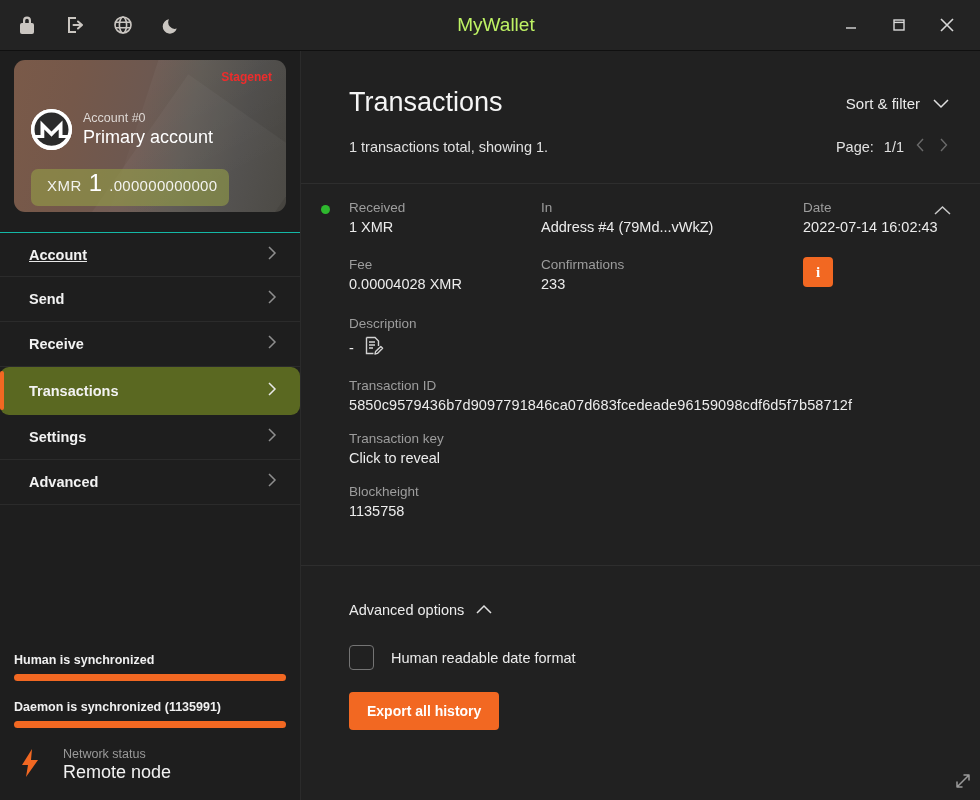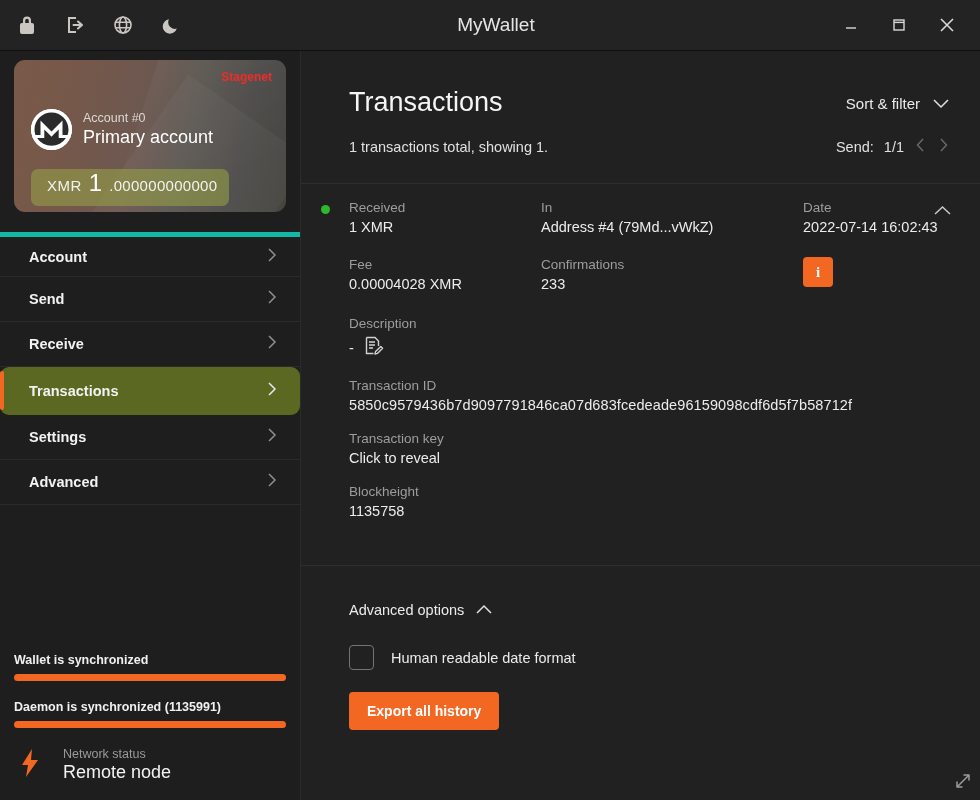--- a/index.html
+++ b/index.html
@@ -33,21 +33,21 @@
     display: flex; align-items: center; justify-content: center;
     cursor: pointer;
     opacity: .92;
   }
   .tb-icon svg { display: block; }
   .tb-title {
     position: absolute;
     left: 12px; right: 0;
     text-align: center;
     font-size: 19px;
-    color: #e5e5e5;
+    color: #bef264;
     pointer-events: none;
   }
   .tb-winbtns {
     margin-left: auto;
     display: flex;
     align-items: center;
     gap: 22px;
     padding-right: 20px;
   }
   .tb-winbtn {
@@ -144,21 +144,21 @@
     height: 45px;
     margin: 0 0 0 0;
     padding: 0 22px 0 29px;
     display: flex;
     align-items: center;
     justify-content: space-between;
     border-bottom: 1px solid #2b2b2b;
     cursor: pointer;
     position: relative;
   }
-  .nav-item:first-child { border-top: 5px solid #14b8a6; }
+  .nav-item:first-child { border-top: 1px solid #14b8a6; text-decoration: underline; }
   .nav-label { font-size: 14.5px; font-weight: bold; color: #f2f2f2; }
   .nav-chev { color: #8e8e8e; }
   .nav-item.active {
     background: #5a6821;
     border-radius: 9px;
     border-bottom: 1px solid transparent;
     margin-right: 0;
     height: 48px;
   }
   .nav-item.active .nav-chev { color: #e8e8e8; }
@@ -440,21 +440,21 @@
         <span class="nav-label">Advanced</span>
         <span class="nav-chev">
           <svg width="11" height="16" viewBox="0 0 11 16" fill="none" stroke="currentColor" stroke-width="1.5">
               <path d="M2 2l6 6-6 6"></path>
             </svg>
         </span>
       </div>
     </div>
 
     <div class="sb-status">
-      <div class="sync-label">Wallet is synchronized</div>
+      <div class="sync-label">Human is synchronized</div>
       <div class="sync-bar"></div>
       <div class="sync-label">Daemon is synchronized (1135991)</div>
       <div class="sync-bar"></div>
       <div class="netstat">
         <span class="bolt">
           <svg width="20" height="28" viewBox="0 0 20 28" fill="currentColor">
               <path d="M12 0L2 16h6l-2 12L18 11h-7z"></path>
             </svg>
         </span>
         <div>
@@ -475,21 +475,21 @@
           <span>
             <svg width="18" height="11" viewBox="0 0 18 11" fill="none" stroke="#e0e0e0" stroke-width="1.5">
                 <path d="M2 2l7 7 7-7"></path>
               </svg>
           </span>
         </div>
       </div>
       <div class="head-row2">
         <span class="tx-count">1 transactions total, showing 1.</span>
         <div class="pager">
-          <span>Send:</span>
+          <span>Page:</span>
           <span>1/1</span>
           <span class="pg-arrow">
             <svg width="9" height="14" viewBox="0 0 9 14" fill="none" stroke="currentColor" stroke-width="1.4">
                 <path d="M7 1L1.5 7 7 13"></path>
               </svg>
           </span>
           <span class="pg-arrow">
             <svg width="9" height="14" viewBox="0 0 9 14" fill="none" stroke="currentColor" stroke-width="1.4">
                 <path d="M2 1l5.5 6L2 13"></path>
               </svg>

